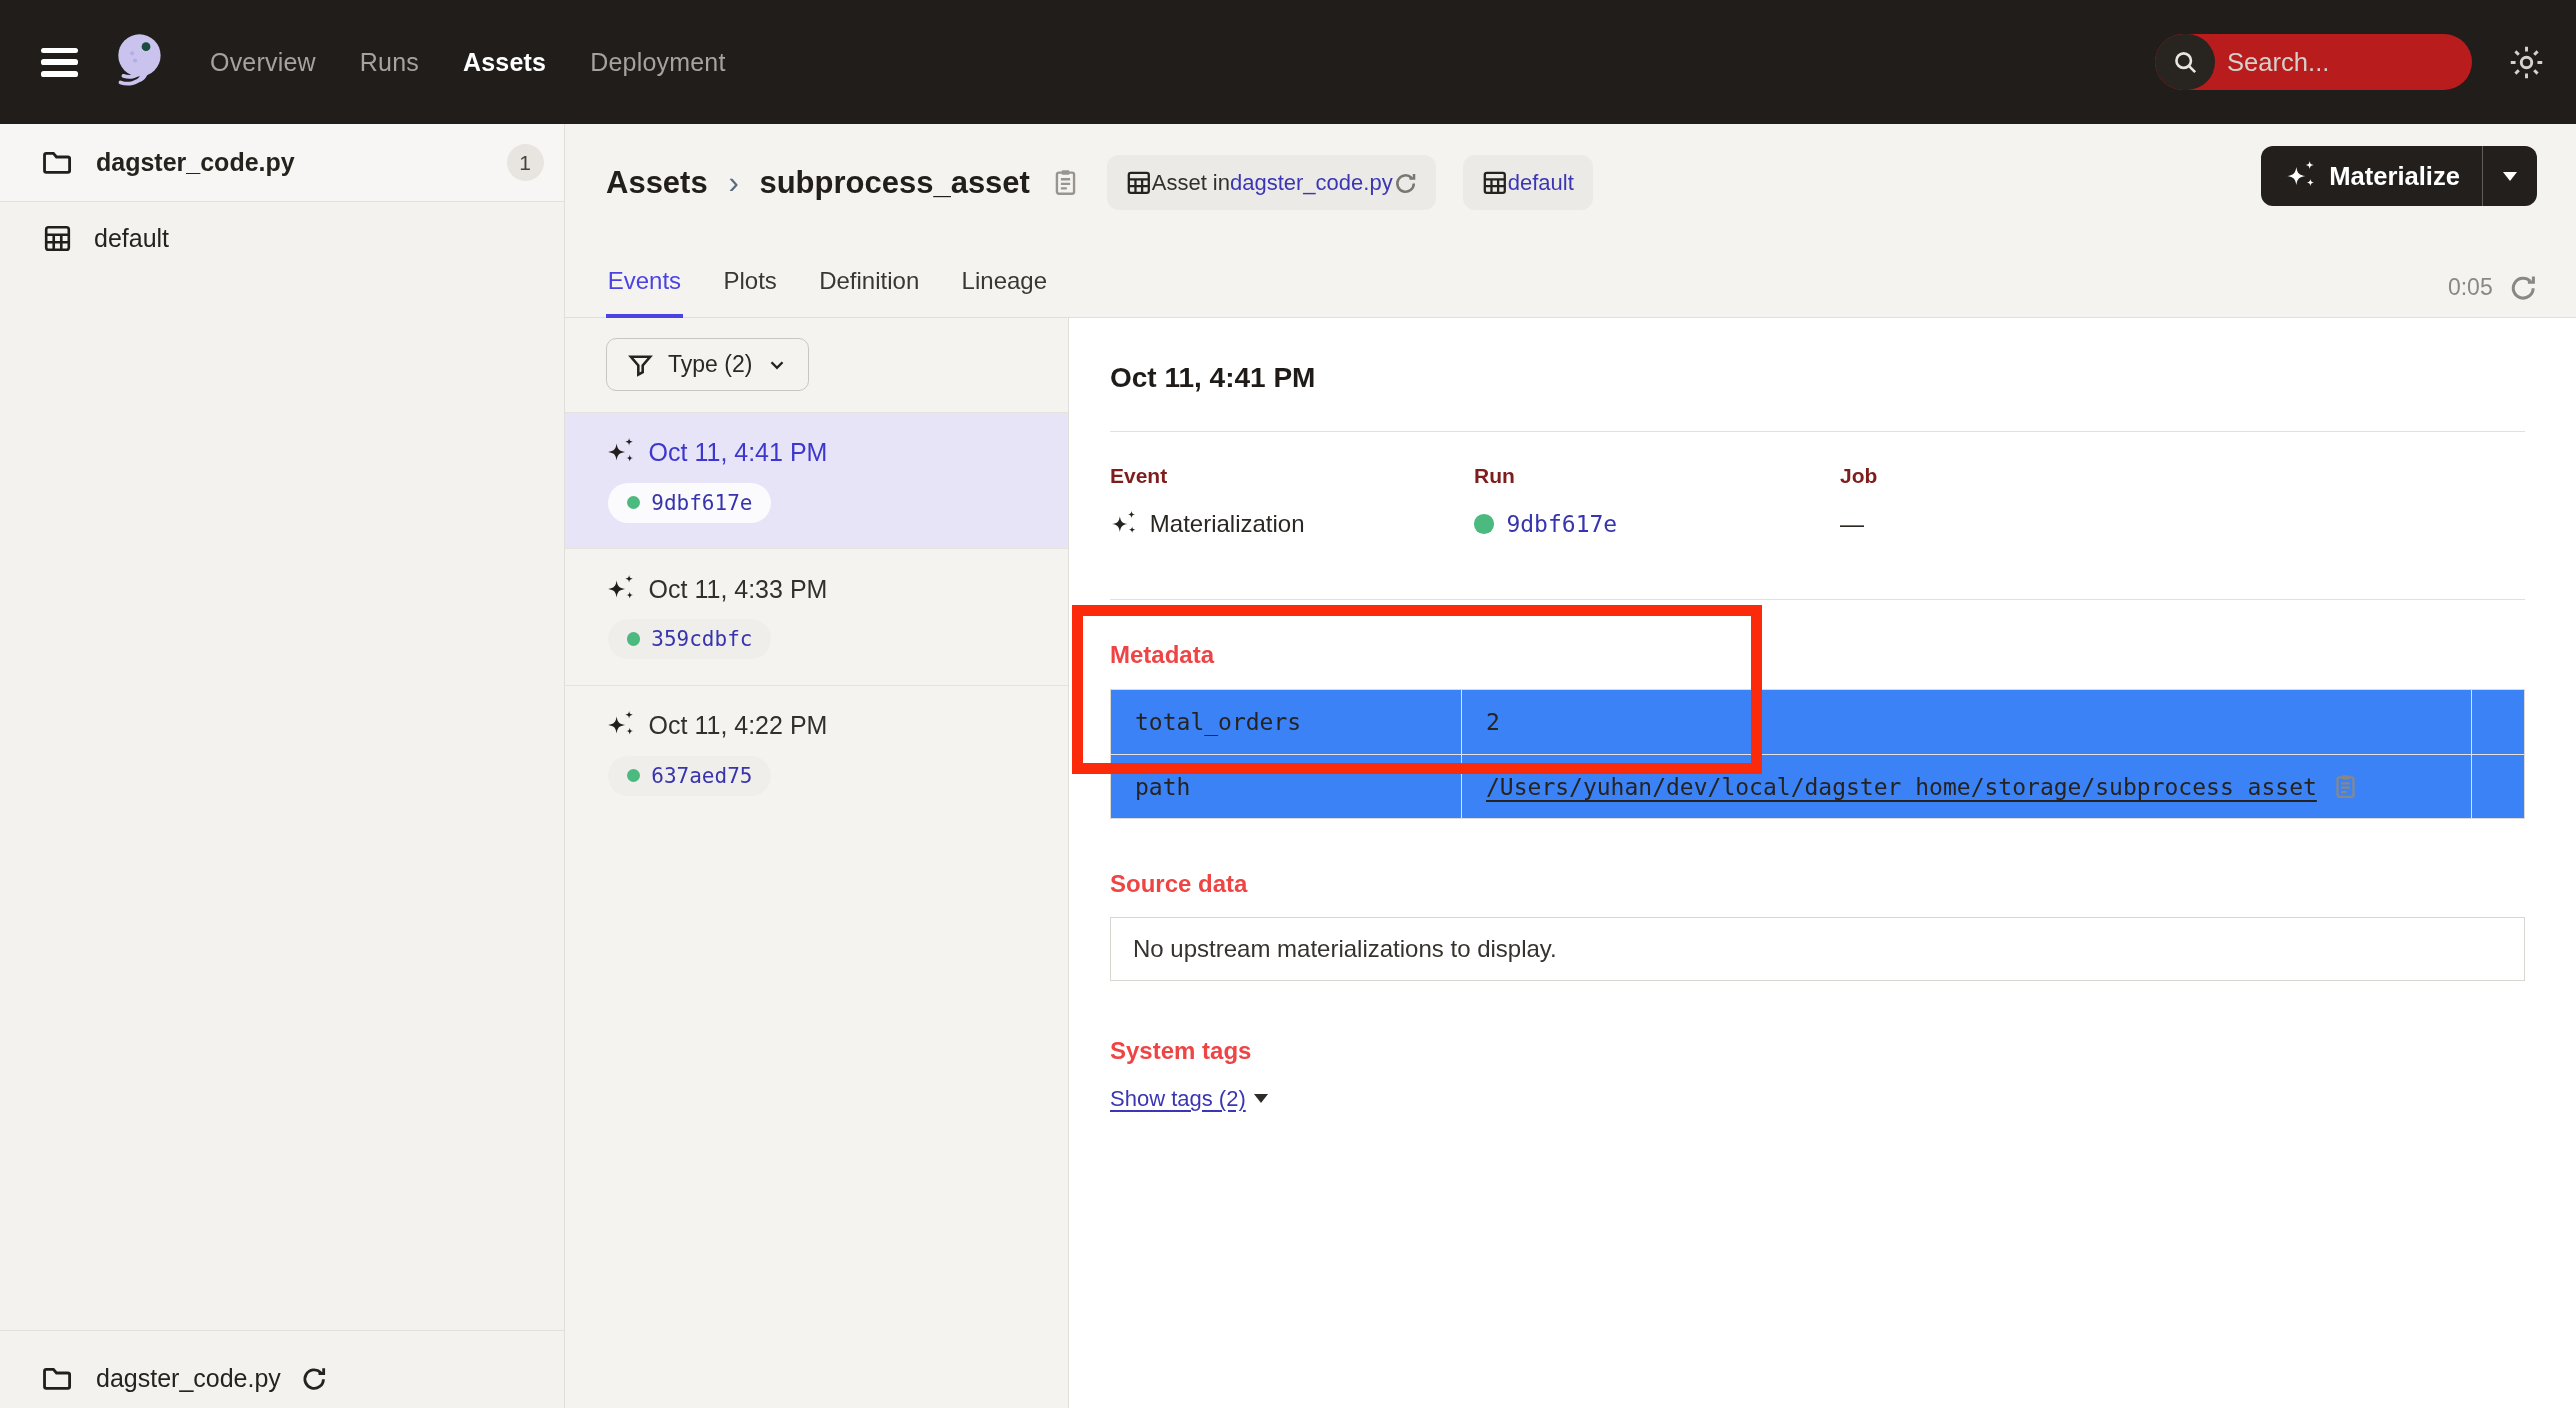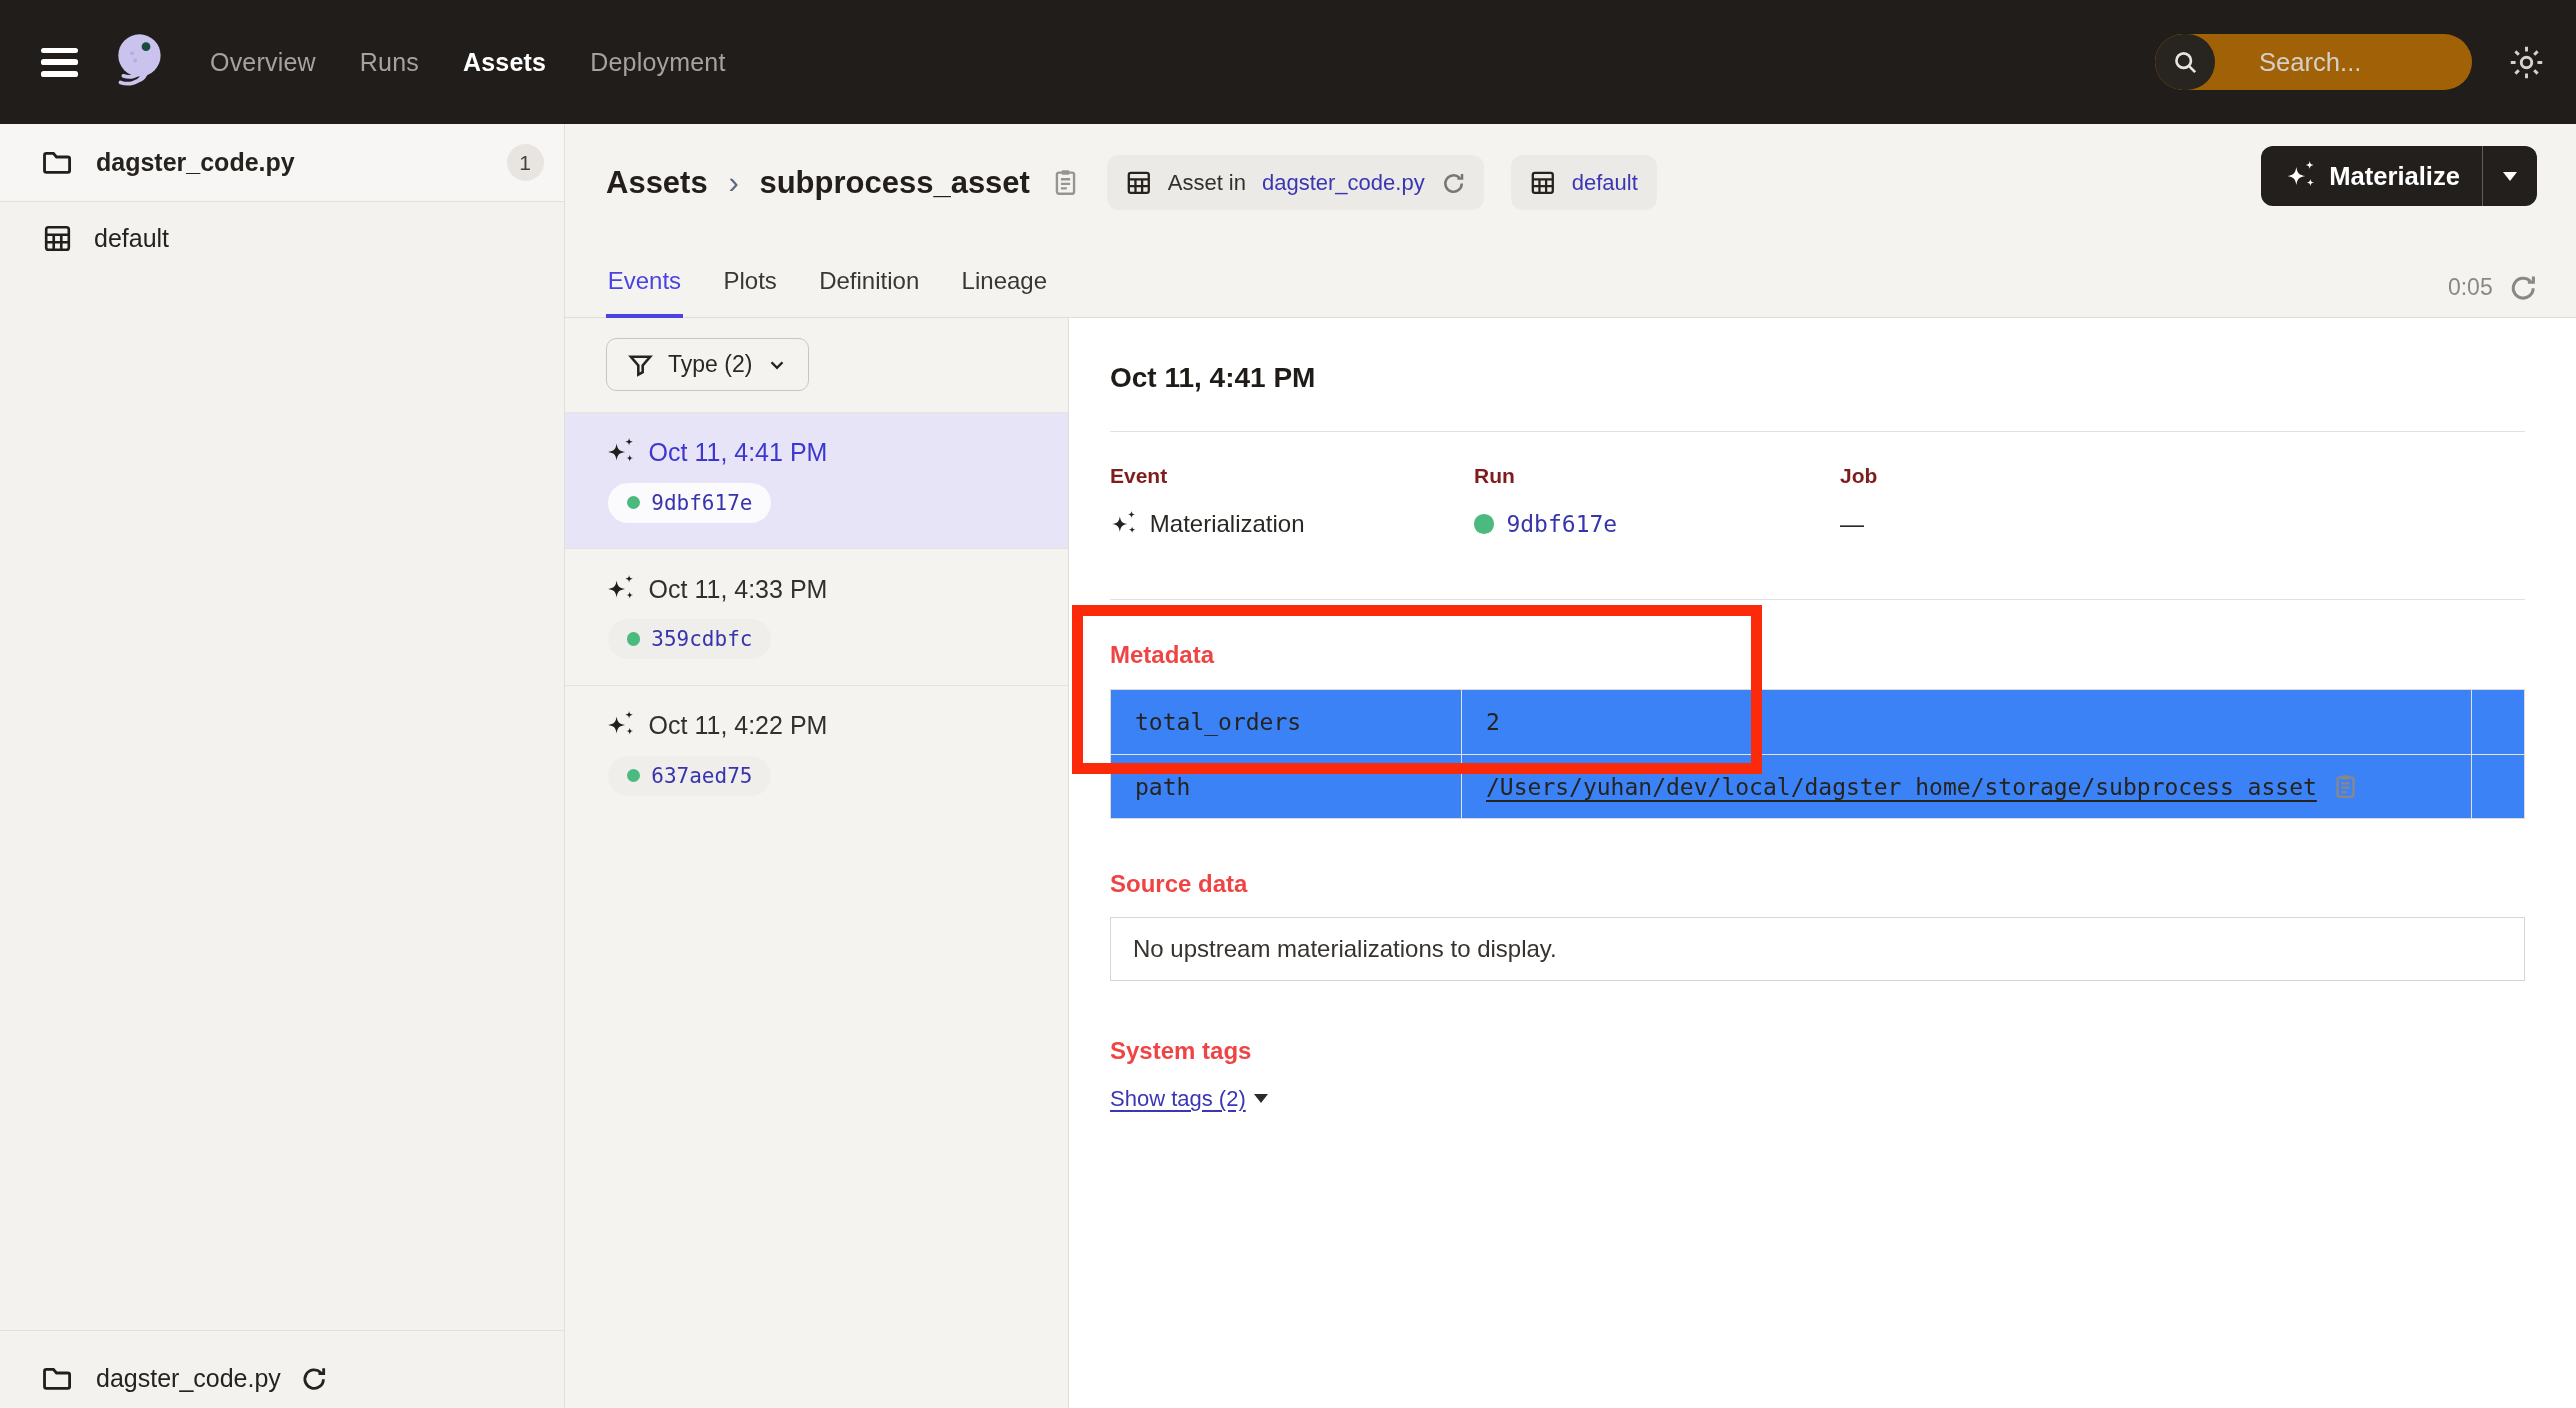--- a/index.html
+++ b/index.html
@@ -17,22 +17,22 @@
     padding:0 31px 0 41px; position:relative;
   }
   .hamburger { width:37px; height:29px; display:flex; flex-direction:column; justify-content:space-between; cursor:pointer; margin-right:24px; }
   .hamburger span { display:block; height:5.1px; border-radius:2.6px; background:#FFFFFF; }
   .logo { width:72px; height:72px; margin-right:36px; display:flex; align-items:center; justify-content:center; }
   .navlinks { display:flex; gap:44px; align-items:center; }
   .navlink { font-size:25px; color:#A6A29D; text-decoration:none; font-weight:500; letter-spacing:0.2px; }
   .navlink.active { color:#FFFFFF; font-weight:700; }
   .nav-right { margin-left:auto; display:flex; align-items:center; gap:36px; }
   .searchbar {
-    width:317px; height:56px; border-radius:28px; background:#a16207;
-    display:flex; align-items:center; overflow:hidden;gap:32px;
+    width:317px; height:56px; border-radius:28px; background:#b91c1c;
+    display:flex; align-items:center; overflow:hidden;
   }
   .search-circle { width:60px; height:56px; border-radius:28px; background:#282420; display:flex; align-items:center; justify-content:center; flex:none; }
   .searchbar input {
     background:transparent; border:none; outline:none; flex:1;
     font-size:25.6px; color:#E8E5E1; padding:0 8.5px 0 12px; font-family:inherit;
   }
   .searchbar input::placeholder { color:#D4D1CC; }
 
   
   .body-row { display:flex; height:1301px; }
@@ -57,21 +57,21 @@
   .side-footer-label { font-size:25px; color:#26231F; margin-left:24px; margin-right:19px; }
 
   main { flex:1; display:flex; flex-direction:column; min-width:0; }
 
   
   .main-header { position:relative; height:194px; border-bottom:0.9px solid #E1DED9; background:#F5F3F0; flex:none; }
   .crumbs { position:absolute; left:41px; top:31px; display:flex; align-items:center; gap:19px; }
   .crumb-root, .crumb-title { font-size:31px; font-weight:700; color:#211E1B; text-decoration:none; }
   .crumb-sep { font-size:31px; color:#5A6B80; padding:0 1.7px; }
   .pill-badge {
-    display:flex; align-items:center; gap:16px; height:55px; border-radius:12px;
+    display:flex; align-items:center; gap:0; height:55px; border-radius:12px;
     background:#ECEAE6; padding:0 19px; margin-left:8.5px;
   }
   .pill-badge .badge-text { font-size:22px; color:#33302C; }
   .pill-badge a { font-size:22px; color:#3A36B4; text-decoration:none; }
   .mat-btn {
     position:absolute; right:39px; top:22px; height:60px; border-radius:12px; background:#221F1C;
     display:flex; align-items:center; color:#fff; cursor:pointer; overflow:hidden;
   }
   .mat-main { display:flex; align-items:center; gap:13.6px; padding:0 22px 0 24px; }
   .mat-label { font-size:25.6px; font-weight:600; }

